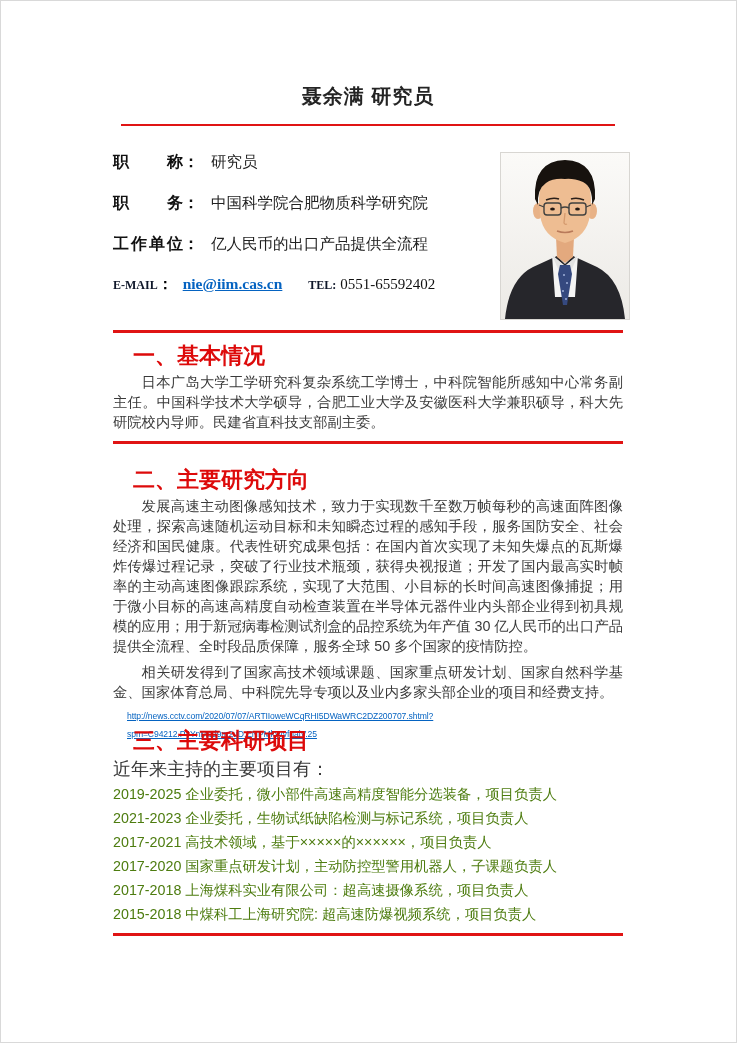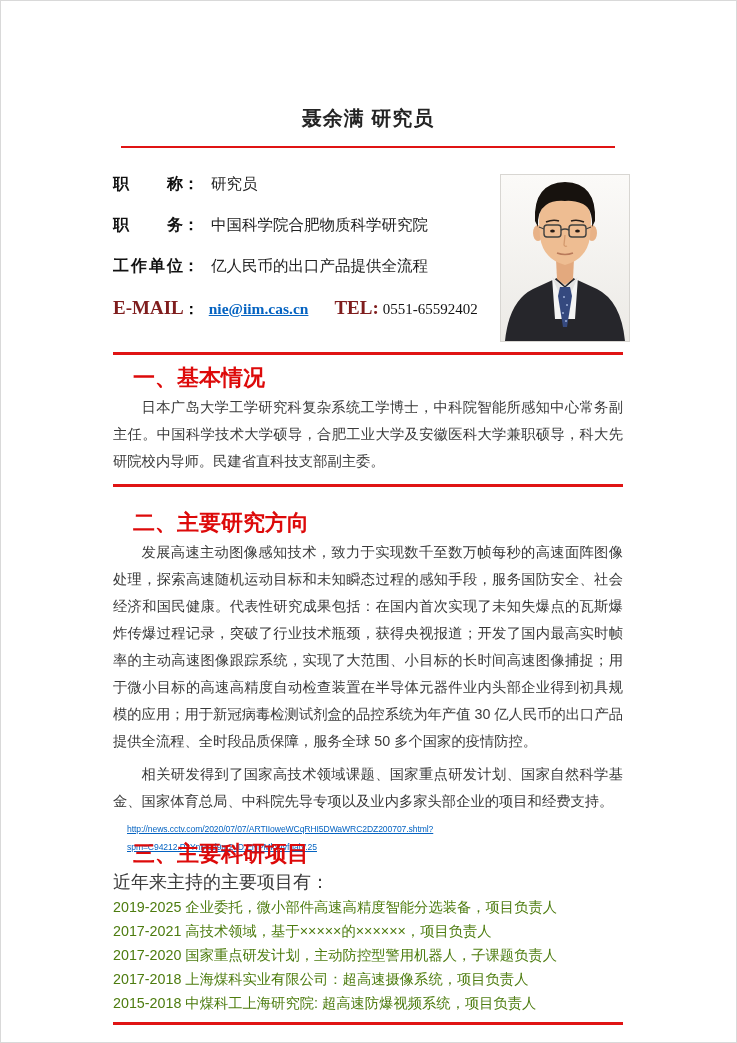--- a/index.html
+++ b/index.html
@@ -7,41 +7,41 @@
     width:737px;height:1043px;
     background:#ffffff;
     border:1px solid #d9d9d9;
     box-sizing:border-box;
     font-family:"Liberation Sans","DejaVu Sans",sans-serif;
     color:#333333;
     overflow:hidden;
   }
   .content{padding:0 113px 0 112px;}
   .doc-title{
-    padding-top:104px;
+    padding-top:82px;
     text-align:center;
     font-size:20px;
     font-weight:bold;
     color:#242424;
     letter-spacing:1px;
   }
   .rule{height:3px;background:#e01414;border:none;margin:0;}
   .rule-title{height:2px;margin:14px 8px 0 8px;}
   .info{position:relative;margin-top:26px;min-height:170px;}
   .info-row{height:22px;margin-bottom:19px;white-space:nowrap;}
   .lbl{
     display:inline-block;width:70px;
     font-weight:bold;font-size:16px;color:#111;
     text-align:justify;text-align-last:justify;
     vertical-align:middle;
   }
   .colon{font-weight:bold;font-size:16px;color:#111;}
   .val{font-size:15.5px;color:#222;margin-left:12px;}
   .email-row{font-family:"Liberation Serif","DejaVu Serif",serif;height:22px;white-space:nowrap;}
-  .email-lbl,.tel-lbl{font-weight:bold;font-size:19px;color:#7f1d1d;}
+  .email-lbl,.tel-lbl{font-weight:bold;font-size:12px;color:#0f172a;}
   .email-colon{font-weight:bold;font-size:15px;color:#000;}
   a.link{color:#0563c1;text-decoration:underline;cursor:pointer;}
   .email-link{font-size:15.5px;font-weight:bold;margin-left:10px;}
   .tel-sep{display:inline-block;width:26px;}
   .tel-val{font-size:15px;color:#111;}
   .photo{
     position:absolute;top:0;right:-7px;
     width:128px;height:166px;
     border:1px solid #d8d6d2;
     background:#f7f6f4;
@@ -51,21 +51,21 @@
     padding-left:20px;
     font-size:22px;font-weight:bold;
     color:#dd0a0a;
     line-height:21px;
   }
   .sec-head.gap-lg{margin-top:25px;}
   .sec-head.gap-md{margin-top:13px;}
   .para{
     margin:6px 0 0 0;
     font-size:14.3px;
-    line-height:27px;
+    line-height:20px;
     text-align:justify;
     text-indent:2em;
     color:#3a3a3a;
   }
   .url-line{margin:3px 0 0 14px;height:12px;}
   .url-link{font-size:8.6px;letter-spacing:-0.1px;}
   .intro{margin-top:7px;font-size:18px;line-height:22px;color:#3a3a3a;}
   .projects{list-style:none;margin:2px 0 0 0;padding:0;}
   .projects li{font-size:14.3px;line-height:24px;color:#4d7c0f;white-space:nowrap;}
   .rule-bottom{margin-top:7px;}
@@ -162,20 +162,21 @@
     <div class="url-line">
       <a class="link url-link">http://news.cctv.com/2020/07/07/ARTIIoweWCqRHI5DWaWRC2DZ200707.shtml?spm=C94212.P4YnMod9m2uD.ENPMkWvfnalV.25</a>
     </div>
   </div>
 
   <div>
     <div class="sec-head gap-md">三、主要科研项目</div>
     <div class="intro">近年来主持的主要项目有：</div>
     <ul class="projects">
       <li>2019-2025 企业委托，微小部件高速高精度智能分选装备，项目负责人</li>
+      <li>2021-2023 企业委托，生物试纸缺陷检测与标记系统，项目负责人</li>
       <li>2017-2021 高技术领域，基于×××××的××××××，项目负责人</li>
       <li>2017-2020 国家重点研发计划，主动防控型警用机器人，子课题负责人</li>
       <li>2017-2018 上海煤科实业有限公司：超高速摄像系统，项目负责人</li>
       <li>2015-2018 中煤科工上海研究院: 超高速防爆视频系统，项目负责人</li>
     </ul>
   </div>
 
   <hr class="rule rule-bottom">
 
 </div>

